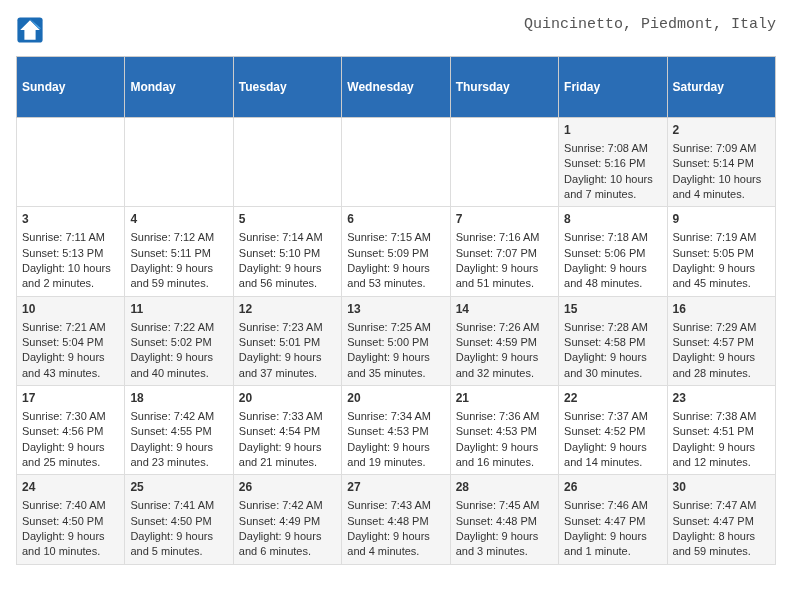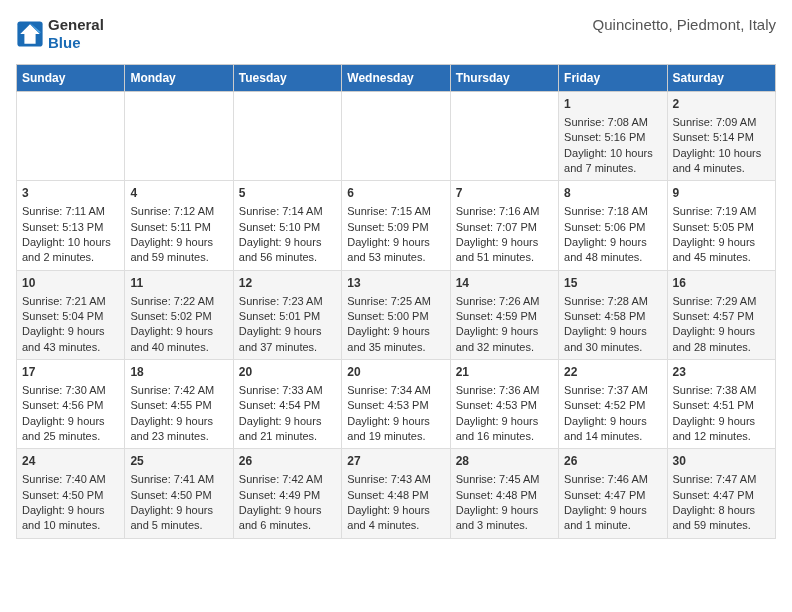--- a/index.html
+++ b/index.html
@@ -39,31 +39,32 @@
     }
     .title-block h1 {
       font-size: 28px;
       font-weight: bold;
       color: #222;
     }
     .title-block h2 {
       font-size: 15px;
       font-weight: normal;
       color: #555;
+      font-family: Liberation Mono, monospace;
     }
     table {
       width: 100%;
       border-collapse: collapse;
       font-size: 11px;
     }
     thead tr th {
       background: #2a6db5;
       color: #fff;
       text-align: left;
-      padding: 6px 5px;
+      padding: 23px 5px;
       font-size: 12px;
       font-weight: bold;
       border: 1px solid #ccc;
     }
     tbody tr td {
       vertical-align: top;
       padding: 4px 5px;
       border: 1px solid #ddd;
       height: 80px;
       width: calc(100%/7);
@@ -87,24 +88,20 @@
 </head>
 <body>
 
 <div class="header">
   <div class="logo">
     <svg class="logo-icon" viewBox="0 0 40 40">
       <rect x="2" y="2" width="36" height="36" rx="4" fill="#1a6bb5"></rect>
       <polygon points="20,6 34,20 28,20 28,34 12,34 12,20 6,20" fill="white"></polygon>
       <polygon points="20,4 36,18 32,18" fill="#4da6e8"></polygon>
     </svg>
-    <div class="logo-text">
-      <span>General</span>
-      <span>Blue</span>
-    </div>
   </div>
   <div class="title-block">
     <h2>Quincinetto, Piedmont, Italy</h2>
   </div>
 </div>
 
 <table>
   <thead>
     <tr>
     <th>Sunday</th>

